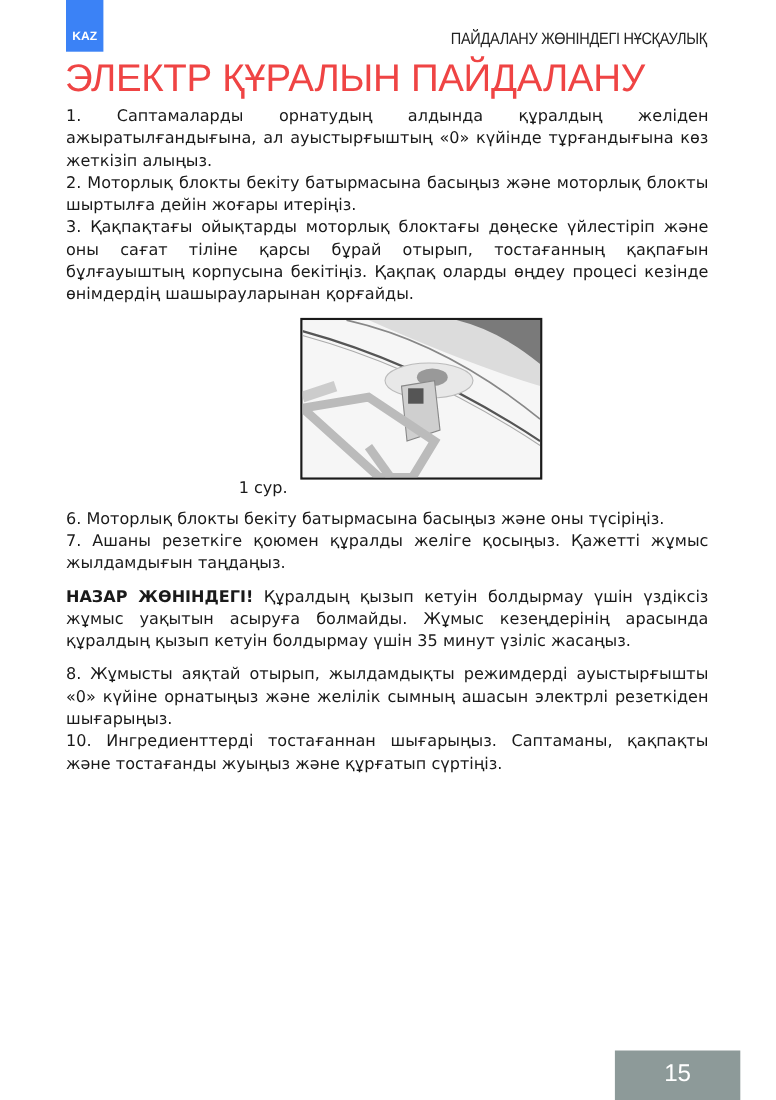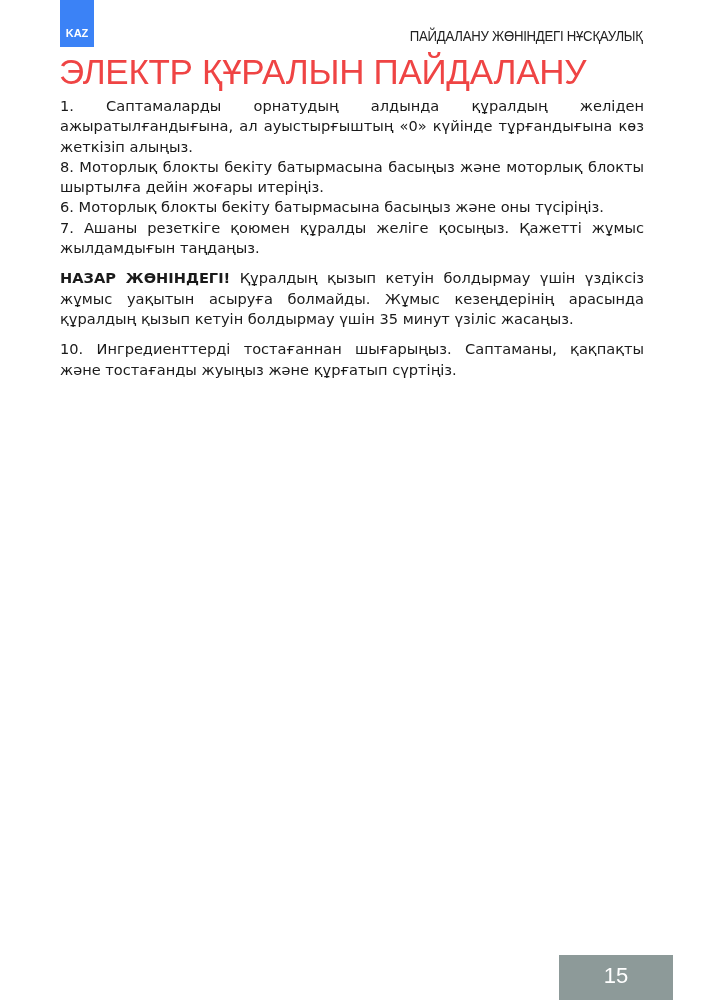--- a/index.html
+++ b/index.html
@@ -32,27 +32,49 @@
 
 <div class="lang-tab">
   <span>KAZ</span>
 </div>
 <div class="running-head">ПАЙДАЛАНУ ЖӨНІНДЕГІ НҰСҚАУЛЫҚ</div>
 
 <h1 class="page-title">ЭЛЕКТР ҚҰРАЛЫН ПАЙДАЛАНУ</h1>
 
 <div class="body-text">
   <p>1. Саптамаларды орнатудың алдында құралдың желіден ажыратылғандығына, ал ауыстырғыштың «0» күйінде тұрғандығына көз жеткізіп алыңыз.</p>
-  <p>8. Моторлық блокты бекіту батырмасына басыңыз және моторлық блокты шыртылға дейін жоғары итеріңіз.</p>
+  <p>2. Моторлық блокты бекіту батырмасына басыңыз және моторлық блокты шыртылға дейін жоғары итеріңіз.</p>
+  <p>3. Қақпақтағы ойықтарды моторлық блоктағы дөңеске үйлестіріп және оны сағат тіліне қарсы бұрай отырып, тостағанның қақпағын бұлғауыштың корпусына бекітіңіз. Қақпақ оларды өңдеу процесі кезінде өнімдердің шашырауларынан қорғайды.</p>
 
+  <div class="figure-row">
+    <div class="figure-caption">1 сур.</div>
+    <div class="figure-img">
+      <svg width="216" height="143" viewBox="0 0 216 143">
+        <rect x="0" y="0" width="216" height="143" fill="#f6f6f6"></rect>
+        <path d="M60,0 L216,0 L216,60 Q150,40 60,0 Z" fill="#dcdcdc"></path>
+        <path d="M140,0 L216,0 L216,40 Q180,10 140,0 Z" fill="#7a7a7a"></path>
+        <path d="M0,10 Q110,40 216,110" stroke="#555" stroke-width="2" fill="none"></path>
+        <path d="M0,14 Q110,44 216,114" stroke="#aaa" stroke-width="1" fill="none"></path>
+        <path d="M40,0 Q130,20 216,90" stroke="#888" stroke-width="1.5" fill="none"></path>
+        <ellipse cx="115" cy="55" rx="40" ry="16" fill="#e8e8e8" stroke="#bbb"></ellipse>
+        <ellipse cx="118" cy="52" rx="14" ry="8" fill="#999"></ellipse>
+        <path d="M90,60 L120,55 L125,100 L95,110 Z" fill="#cfcfcf" stroke="#888"></path>
+        <rect x="96" y="62" width="14" height="14" fill="#555"></rect>
+        <path d="M0,80 L60,70 L120,110 L100,143 L70,143 Z" fill="none" stroke="#bbb" stroke-width="8"></path>
+        <path d="M60,115 L80,143" stroke="#bbb" stroke-width="8"></path>
+        <path d="M0,70 L30,60" stroke="#ccc" stroke-width="10"></path>
+      </svg>
+    </div>
+  </div>
 
   <p>6. Моторлық блокты бекіту батырмасына басыңыз және оны түсіріңіз.</p>
   <p>7. Ашаны резеткіге қоюмен құралды желіге қосыңыз. Қажетті жұмыс жылдамдығын таңдаңыз.</p>
 
   <p class="warning"><b>НАЗАР ЖӨНІНДЕГІ!</b><span> Құралдың қызып кетуін болдырмау үшін үздіксіз жұмыс уақытын асыруға болмайды. Жұмыс кезеңдерінің арасында құралдың қызып кетуін болдырмау үшін 35 минут үзіліс жасаңыз.</span></p>
 
   <div class="gap"></div>
+  <p>8. Жұмысты аяқтай отырып, жылдамдықты режимдерді ауыстырғышты «0» күйіне орнатыңыз және желілік сымның ашасын электрлі резеткіден шығарыңыз.</p>
   <p>10. Ингредиенттерді тостағаннан шығарыңыз. Саптаманы, қақпақты және тостағанды жуыңыз және құрғатып сүртіңіз.</p>
 </div>
 
 <div class="page-number">
   <span>15</span>
 </div>
 
 </body></html>

